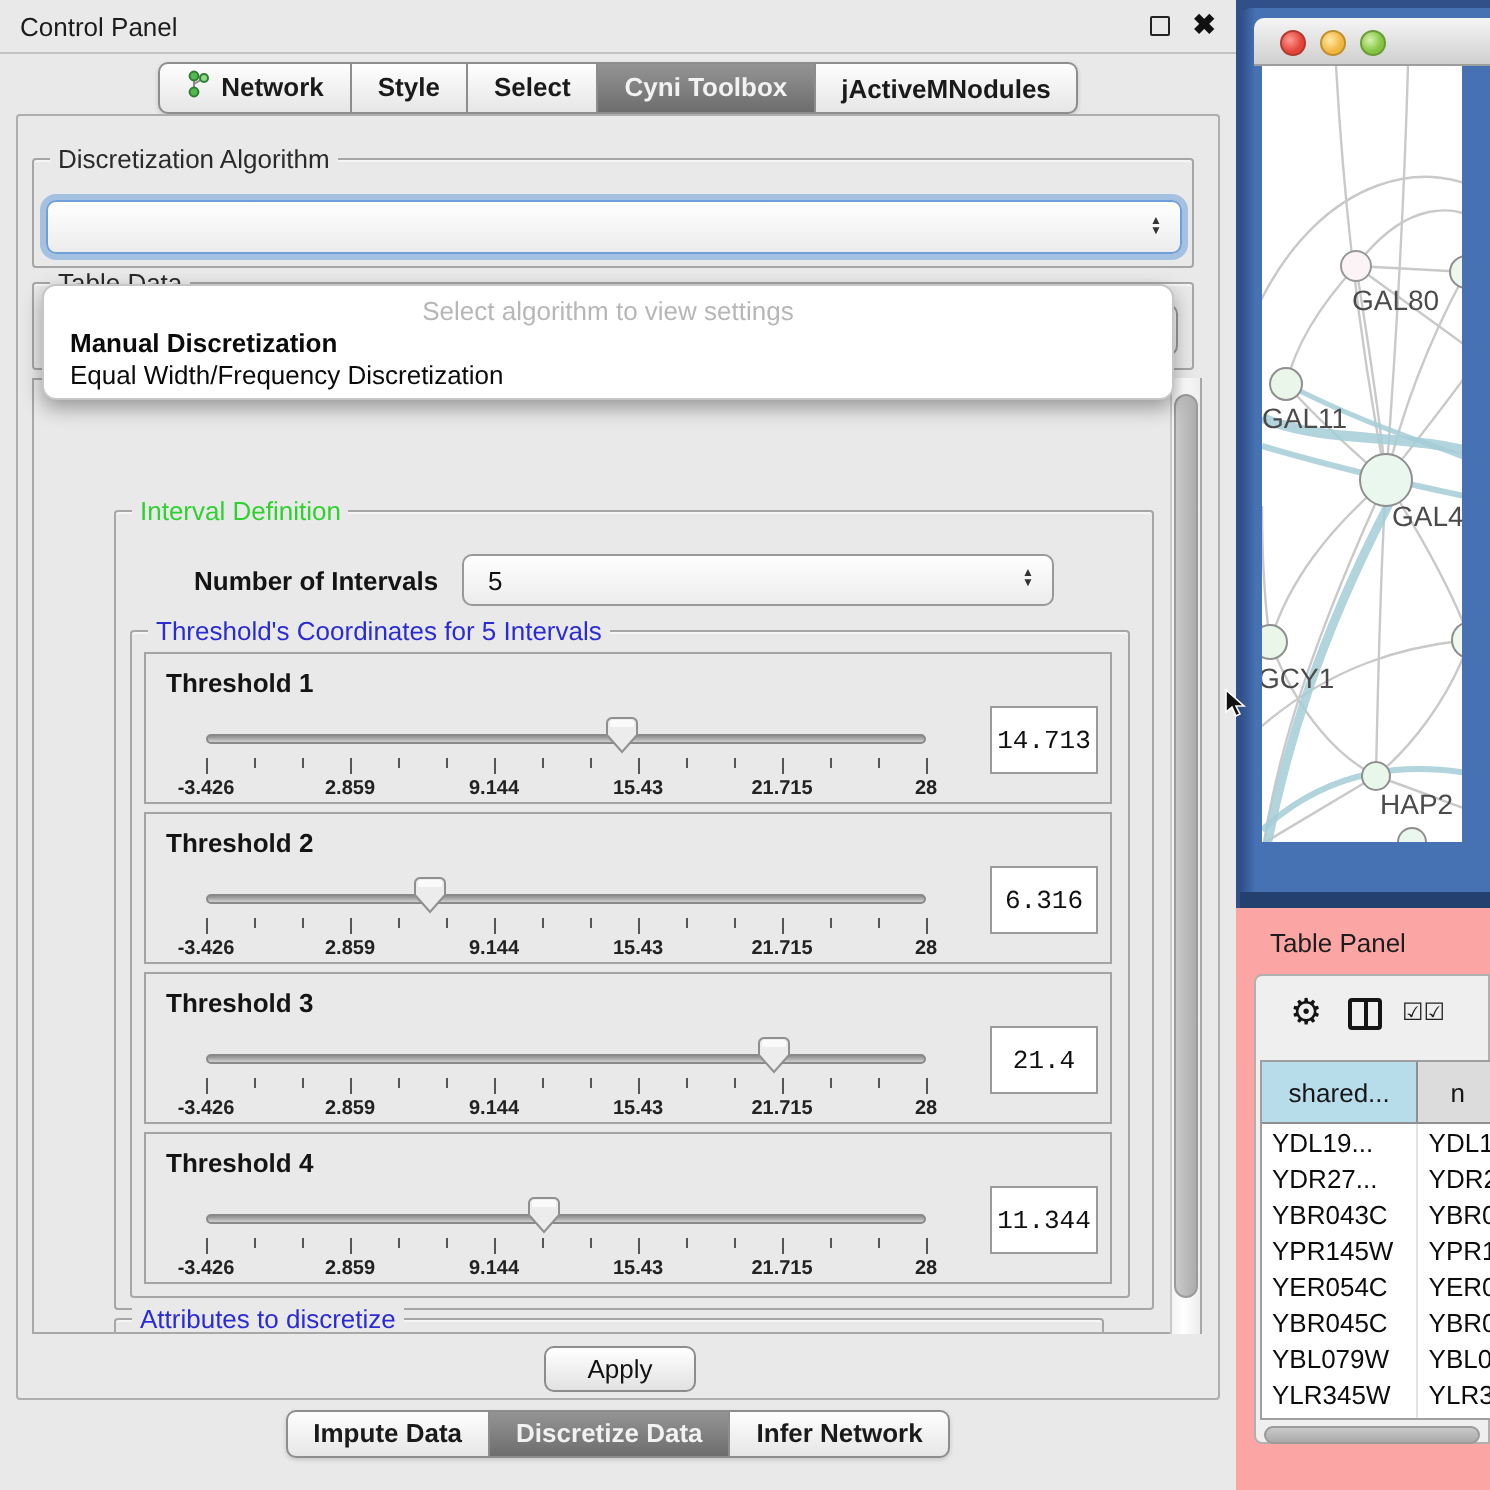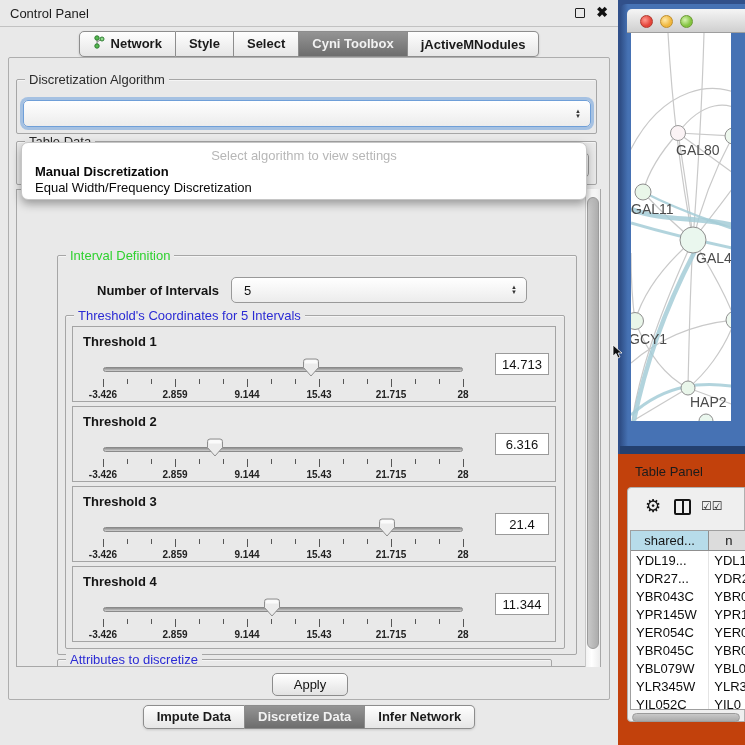--- a/index.html
+++ b/index.html
@@ -55,51 +55,51 @@
   
   .thr-panel { position:absolute; left:6px; width:484px; height:76px; border:1px solid #a4a4a4; background:#e9e9e9; }
   .thr-label { position:absolute; left:10px; top:7px; font-size:13px; font-weight:bold; color:#141414; }
   .sl-track { position:absolute; left:30px; top:40px; width:360px; height:5px; border-radius:3px;
               background:linear-gradient(#8e8e8e,#cfcfcf); border:1px solid #8a8a8a; }
   .sl-thumb { position:absolute; top:31px; width:16px; height:19px; }
   .ticks { position:absolute; left:30px; top:52px; width:360px; height:9px; }
   .ticks i { position:absolute; top:0; width:1px; background:#555; }
   .tick-lbls { position:absolute; left:30px; top:62px; width:360px; height:12px; }
   .tick-lbls b { position:absolute; transform:translateX(-50%); font-size:10px; font-weight:bold; color:#222; white-space:nowrap;text-align:center; }
-  .val-box { position:absolute; left:422px; top:26px; width:54px; height:22px; border:1px solid #9a9a9a; background:#fff;
-             font-family:Liberation Sans, sans-serif; font-size:13px; color:#111; text-align:center; }
+  .val-box { position:absolute; left:422px; top:26px; width:54px; height:34px; border:1px solid #9a9a9a; background:#fff;
+             font-family:Liberation Mono, monospace; font-size:13px; color:#111; text-align:center; }
 
   .apply-btn { position:absolute; left:263px; top:615px; width:76px; height:23px; border:1px solid #8c8c8c; border-radius:5px;
                background:linear-gradient(#ffffff,#e2e2e2); font-family:"Liberation Sans",sans-serif; font-size:13px; color:#111; }
 
   
   .right-side { position:absolute; left:618px; top:0; width:127px; height:745px; background:#31508a; }
   .net-window { position:absolute; left:2px; top:4px; width:125px; height:446px;
                 background:linear-gradient(90deg,#2e4d85,#4672b4 8px); border-radius:6px 0 0 0; }
   .net-titlebar { position:absolute; left:7px; top:5px; width:118px; height:24px; border-radius:5px 0 0 0;
                   background:linear-gradient(#f5f5f5,#cfcfcf); border-bottom:1px solid #9e9e9e; }
   .light { position:absolute; top:5.5px; width:13px; height:13px; border-radius:50%; }
   .light.red { background:radial-gradient(circle at 4px 4px,#ff9a90,#e4443a 60%); border:1px solid #b03a30; }
   .light.yellow { background:radial-gradient(circle at 4px 4px,#ffe9a8,#f0b73e 60%); border:1px solid #c08f2c; }
   .light.green { background:radial-gradient(circle at 4px 4px,#d7f3b0,#83c440 60%); border:1px solid #6c9a35; }
   .net-canvas { position:absolute; left:11px; top:29px; width:100px; height:388px; background:#fff; overflow:hidden; }
   .net-frame-bottom { position:absolute; left:2px; top:446px; width:125px; height:8px; background:#24406f; }
 
-  .table-panel { position:absolute; left:0; top:454px; width:127px; height:291px; background:#c2410c; }
+  .table-panel { position:absolute; left:0; top:454px; width:127px; height:291px; background:#fca5a5; }
   .tp-title { position:absolute; left:17px; top:10px; font-size:13px; color:#1c1c1c; }
   .table-window { position:absolute; left:9px; top:33px; width:118px; height:235px; background:#efefef;
                   border:1px solid #b0b0b0; border-radius:4px 0 0 4px; }
   .tp-toolbar { position:absolute; left:0; top:0; width:100%; height:40px; }
   .gear-ic { position:absolute; left:17px; top:7px; font-size:18px; color:#141414; }
   .col-ic { position:absolute; left:46px; top:11px; width:17px; height:16px; border:2px solid #141414; border-radius:2px; }
   .col-ic::after { content:""; position:absolute; left:50%; top:0; width:2px; height:100%; background:#141414; transform:translateX(-50%); }
   .check-ic { position:absolute; left:73px; top:11px; font-size:12px; color:#222; letter-spacing:0px; }
 
   .tbl { position:absolute; left:2px; top:42px; width:116px; height:180px; background:#fff; border:1px solid #9f9f9f; border-right:none; overflow:hidden; }
-  .tbl-head { display:flex; height:20px; border-bottom:1px solid #8f8f8f; }
+  .tbl-head { display:flex; height:31px; border-bottom:1px solid #8f8f8f; }
   .tbl-head .hc { font-size:13px; color:#161616; display:flex; align-items:center; justify-content:center; border-right:1px solid #8f8f8f; }
   .tbl-head .hc.sel { background:var(--table-header-selected); }
   .tbl-head .hc.plain { background:#dcdcdc; justify-content:flex-start; padding-left:16px; }
   .tbl-row { display:flex; height:18px; }
   .tbl-row .c { font-size:13px; color:#0c0c0c; padding-left:5px; border-right:1px solid #e4e4e4; display:flex; align-items:center; overflow:hidden; white-space:nowrap; }
 
   .cursor-arrow { position:absolute; left:612px; top:344px; z-index:40; }
 </style>
 </head>
 <body>

